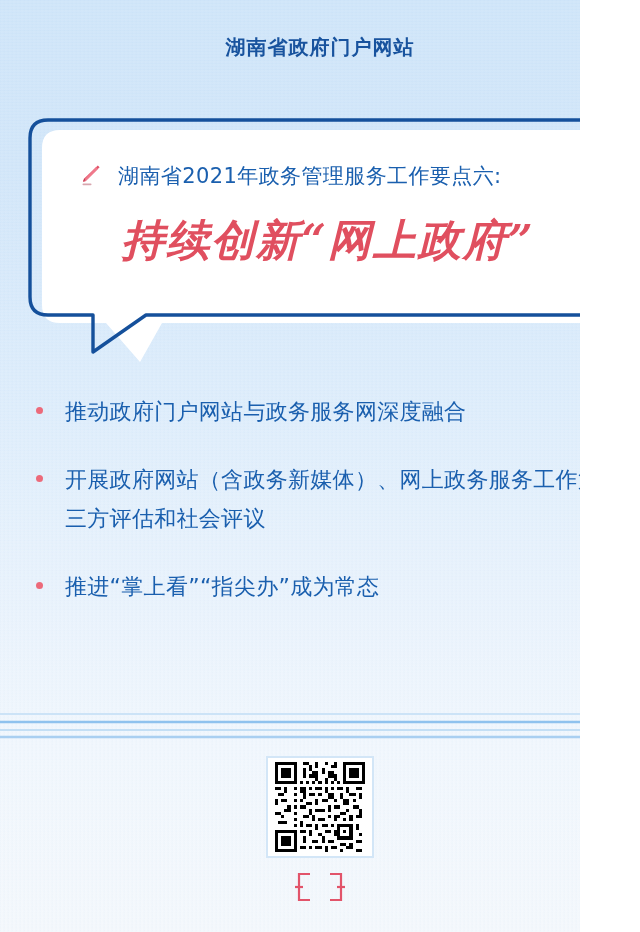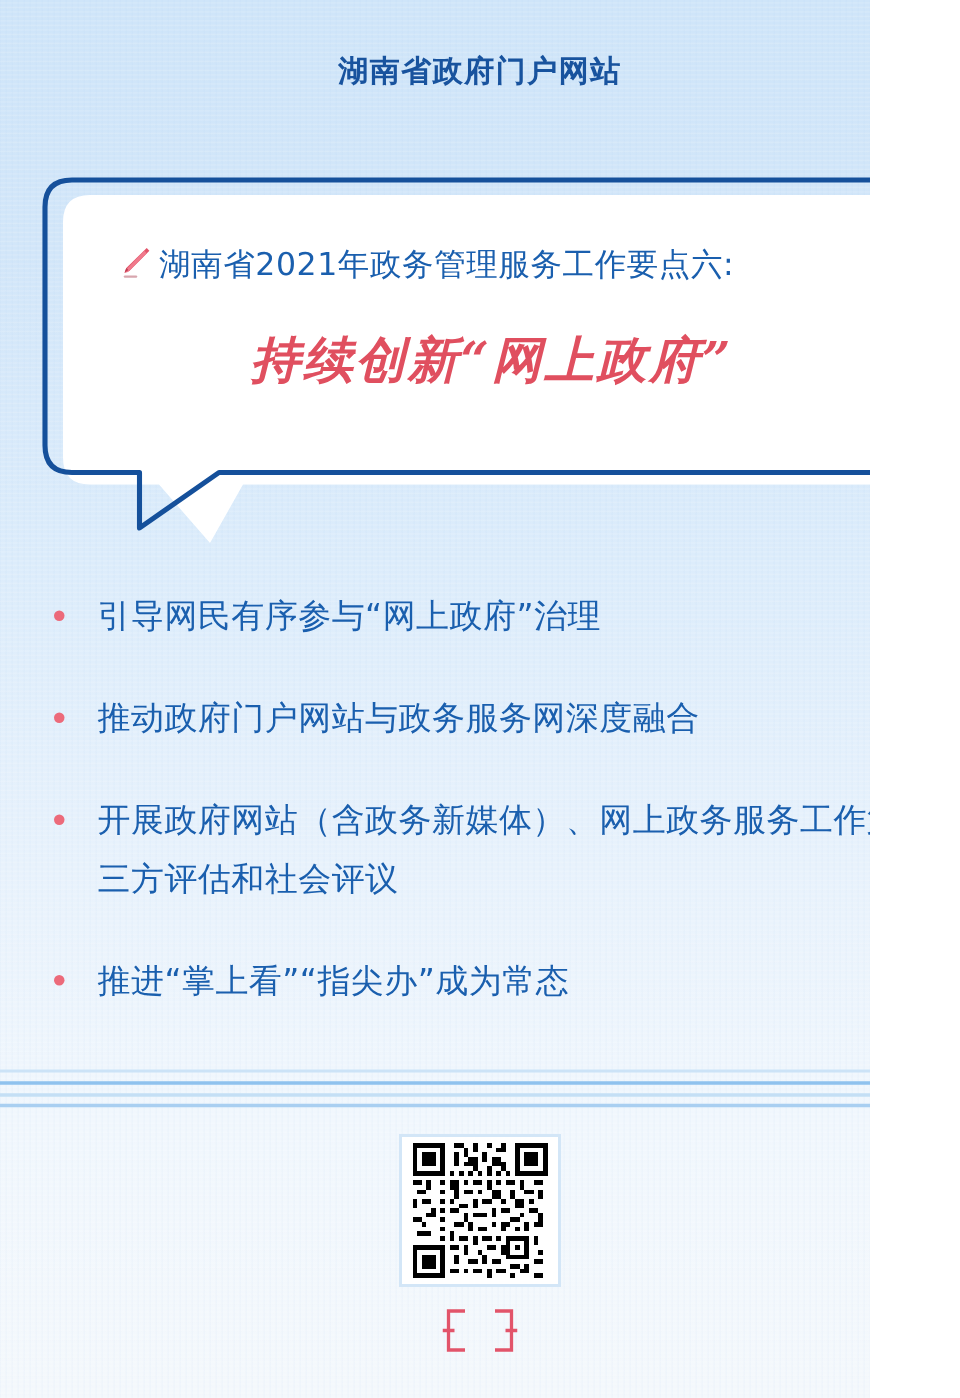--- a/index.html
+++ b/index.html
@@ -100,21 +100,21 @@
     top: 130px;
     width: 566px;
     height: 193px;
     z-index: 7;
     box-sizing: border-box;
     padding: 26px 28px 0 34px;
   }
   .subtitle-row {
     display: flex;
     align-items: center;
-    gap: 4px;
+    gap: 16px;
     height: 40px;
   }
   .pencil-icon {
     flex: 0 0 auto;
     width: 26px;
     height: 26px;
     display: block;
   }
   .subtitle-text {
     font-family: "DejaVu Sans", "Liberation Sans", sans-serif;
@@ -122,21 +122,21 @@
     color: #1a5fae;
     letter-spacing: 0.4px;
     white-space: nowrap;
   }
   .headline {
     margin-top: 18px;
     text-align: center;
     font-family: "DejaVu Serif", "Liberation Serif", serif;
     font-weight: bold;
     font-style: italic;
-    font-size: 33px;
+    font-size: 43px;
     letter-spacing: 2px;
     color: #e04f5f;
     line-height: 52px;
     white-space: nowrap;
   }
 
   
   .bullets {
     position: absolute;
     left: 36px;
@@ -259,24 +259,20 @@
             <rect x="6.5" y="20.6" width="9" height="1.6" rx="0.8" fill="#d8a6ae"></rect>
           </g>
         </svg>
         <div class="subtitle-text">湖南省2021年政务管理服务工作要点六:</div>
       </div>
       <div class="headline">持续创新“网上政府”</div>
     </div>
   </div>
 
   <div class="bullets">
-    <div class="bullet-item">
-      <span class="bullet-dot"></span>
-      <span class="bullet-text">引导网民有序参与“网上政府”治理</span>
-    </div>
     <div class="bullet-item">
       <span class="bullet-dot"></span>
       <span class="bullet-text">推动政府门户网站与政务服务网深度融合</span>
     </div>
     <div class="bullet-item">
       <span class="bullet-dot"></span>
       <span class="bullet-text">开展政府网站（含政务新媒体）、网上政务服务工作第三方评估和社会评议</span>
     </div>
     <div class="bullet-item">
       <span class="bullet-dot"></span>

